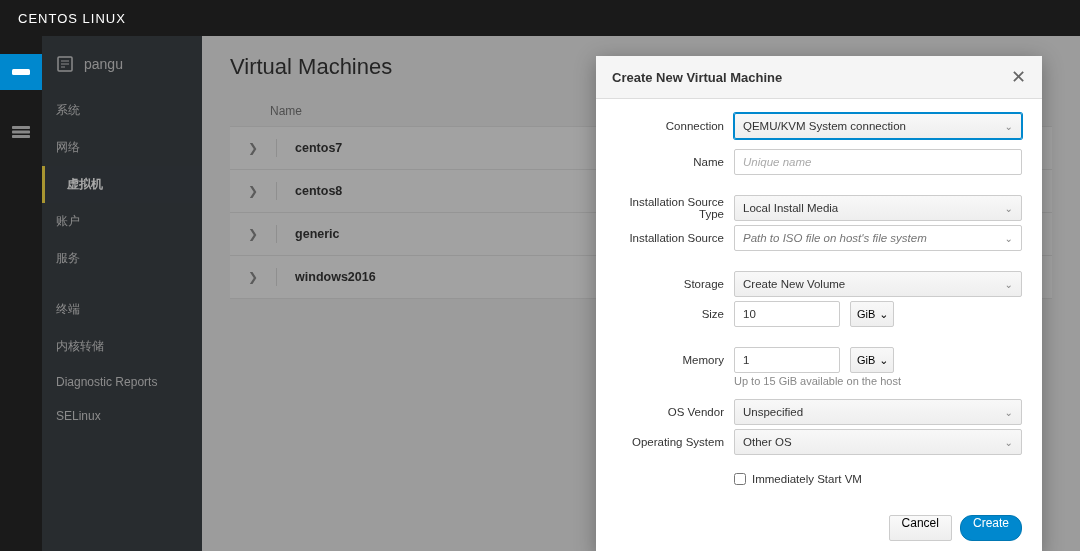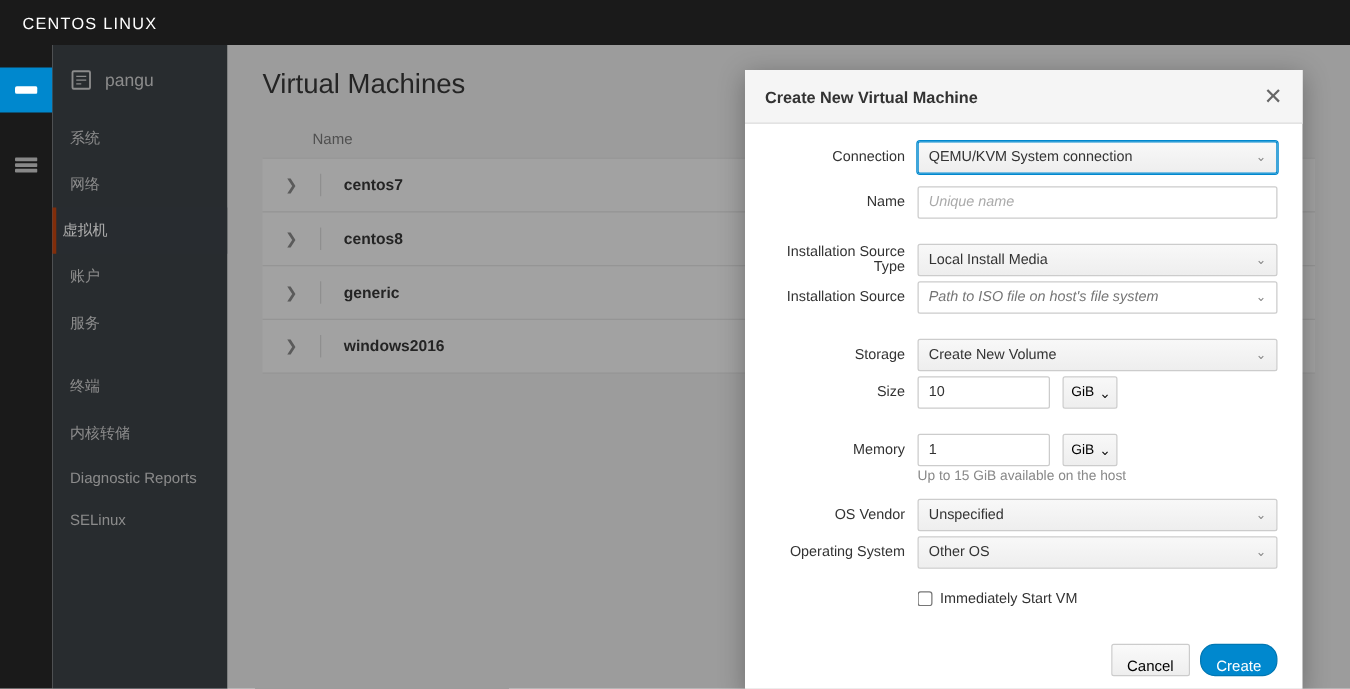--- a/index.html
+++ b/index.html
@@ -7,26 +7,26 @@
     
     .topbar { background: #1a1a1a; color: #fff; height: 36px; display: flex; align-items: center; padding: 0 18px; font-size: 13px; letter-spacing: 1px; }
     
     .main { display: flex; height: calc(100% - 36px); }
     
     .leftcol { width: 42px; background: #1a1a1a; display: flex; flex-direction: column; align-items: center; padding-top: 18px; gap: 24px; }
     .leftcol-item { width: 42px; height: 36px; display:flex; align-items:center; justify-content:center; cursor: pointer; }
     .leftcol-item.active { background: #0088ce; }
     .leftcol-item svg { width: 18px; height: 14px; }
     
-    .sidebar { width: 140px; background: #393f44; color: #d1d1d1; }
+    .sidebar { width: 160px; background: #393f44; color: #d1d1d1; }
     .sidebar-header { height: 56px; display: flex; align-items: center; padding: 0 14px; gap: 10px; color: #d1d1d1; font-size: 14px; }
     .sidebar-header svg { flex-shrink: 0; }
     .sidebar-group { }
     .sidebar-item { padding: 10px 14px; font-size: 12px; cursor: pointer; color: #d1d1d1; }
-    .sidebar-item.active { background: #3a4046; color: #fff; font-weight: 400; border-left: 3px solid #c2410c; padding-left: 5px; }
+    .sidebar-item.active { background: #3a4046; color: #fff; font-weight: 700; border-left: 3px solid #fde047; padding-left: 22px; }
     .sidebar-spacer { height: 14px; }
     
     .content { flex: 1; background: #ebebeb; padding: 18px 28px; position: relative; }
     .content-title { font-size: 22px; font-weight: 300; color: #333; margin-bottom: 16px; }
     .table-header { padding: 8px 40px; font-size: 12px; color: #767676; }
     .vm-row { background: #f5f5f5; border-top: 1px solid #e0e0e0; display: flex; align-items: center; padding: 12px 18px; gap: 18px; cursor: pointer; }
     .vm-row:last-child { border-bottom: 1px solid #e0e0e0; }
     .chevron { color: #888; font-size: 12px; }
     .vm-divider { width: 1px; height: 18px; background: #d8d8d8; }
     .vm-name { font-size: 12.5px; color: #333; font-weight: 600; }
@@ -45,21 +45,21 @@
     .form-select { background: linear-gradient(#f8f8f8, #eee); display: flex; align-items: center; justify-content: space-between; cursor: pointer; }
     .form-select.focused { border-color: #0088ce; box-shadow: 0 0 0 1px #0088ce; }
     .form-select .caret { color: #888; font-size: 10px; }
     .form-input::placeholder { color: #aaa; font-style: italic; }
     .size-row .form-input { width: 106px; flex: 0 0 auto; }
     .unit-select { width: 44px; height: 26px; border: 1px solid #ccc; background: linear-gradient(#f8f8f8, #eee); border-radius: 2px; display:flex; align-items:center; justify-content:space-between; gap:4px; font-size:11px; cursor:pointer; padding: 0 6px; }
     .hint { font-size: 11px; color: #888; margin-left: 118px; margin-bottom: 12px; margin-top: -2px; }
     .checkbox-row { display:flex; align-items:center; margin-left:118px; gap:6px; margin-top:18px; margin-bottom: 10px; font-size: 11.5px; color: #333; }
     .checkbox-row input { width: 12px; height: 12px; cursor: pointer; }
     .modal-footer { padding: 12px 20px 14px; display:flex; justify-content:flex-end; gap:8px; border-top: none; }
-    .btn { height: 26px; padding: 0 12px; border: 1px solid #ccc; background: linear-gradient(#fafafa, #eee); border-radius: 2px; font-size: 12px; cursor: pointer; display:flex; align-items:flex-end; }
+    .btn { height: 26px; padding: 0 12px; border: 1px solid #ccc; background: linear-gradient(#fafafa, #eee); border-radius: 2px; font-size: 12px; cursor: pointer; display:flex; align-items:flex-start; }
     .btn.primary { background: #0088ce; border-color: #0077b3; color: #fff; border-radius: 12px; }
     .form-gap { height: 10px; }
   </style>
 </head>
 <body>
 
 <div class="topbar">
   <span>CENTOS LINUX</span>
 </div>
 

